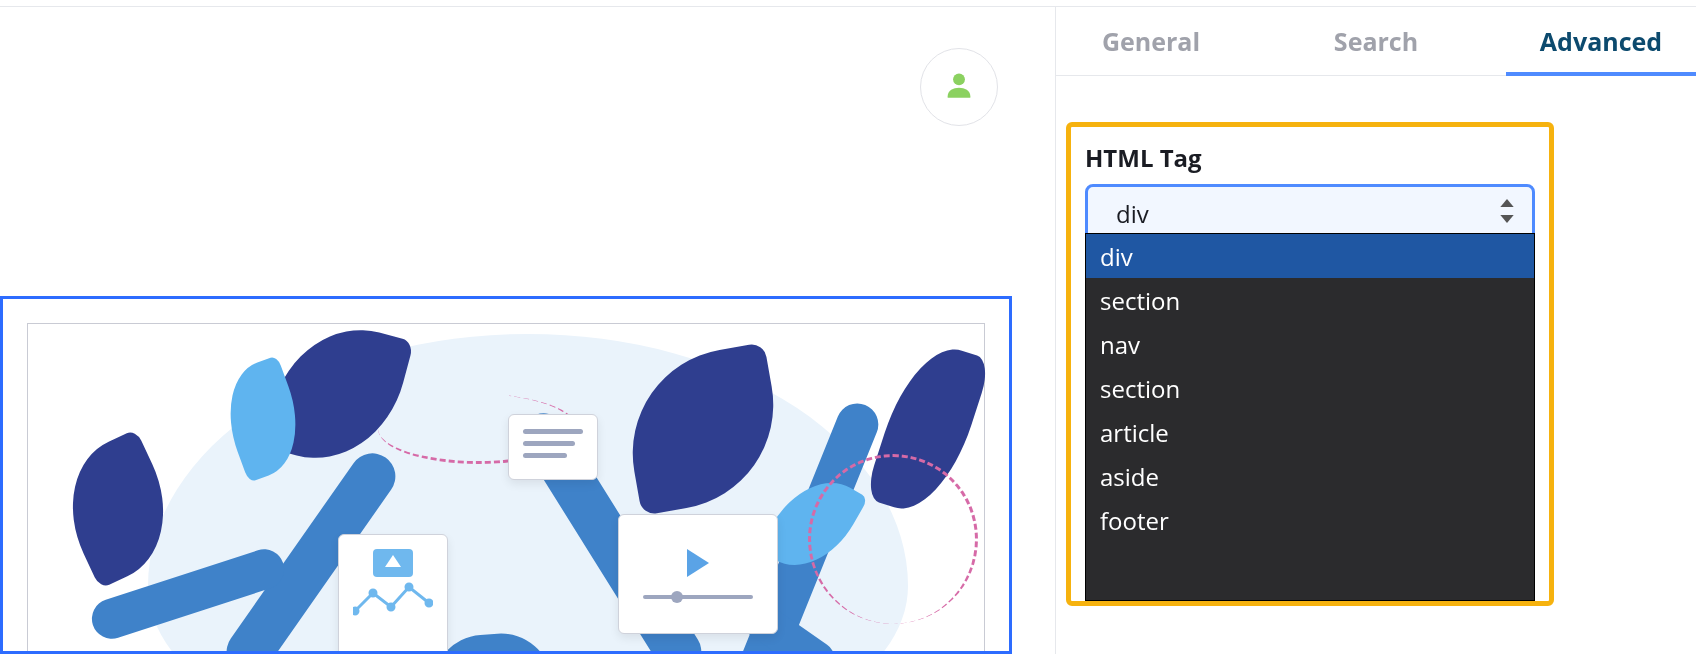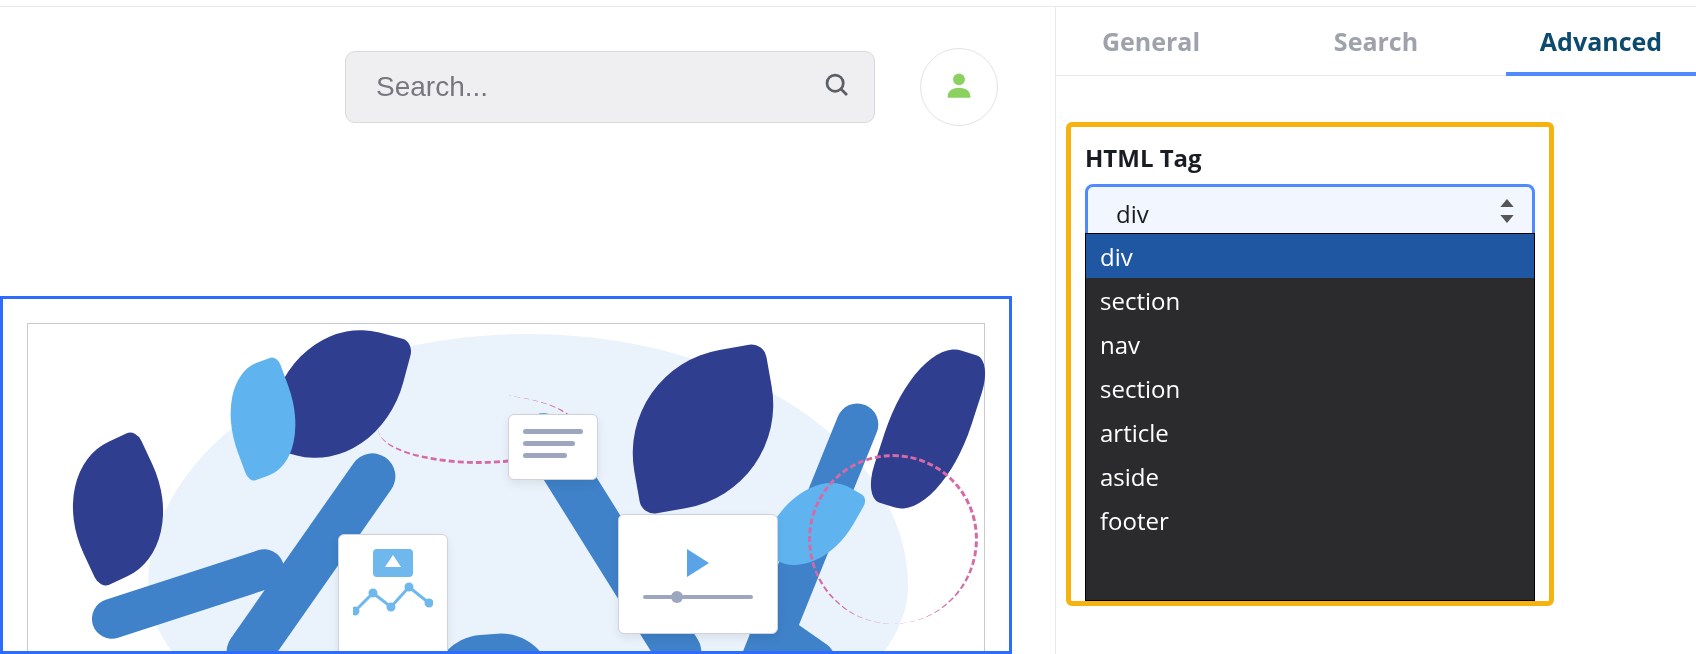--- a/index.html
+++ b/index.html
@@ -230,29 +230,20 @@
 
   
   .ic24 { width: 30px; height: 30px; }
 </style>
 </head>
 <body>
 
 <div class="top-line"></div>
 
 <div class="header">
-  <div class="search-wrap">
-    <input type="text" placeholder="Search..." style="">
-    <span class="search-icon">
-      <svg class="ic24" viewBox="0 0 24 24" fill="none" stroke="currentColor" stroke-width="2.2">
-        <circle cx="10.5" cy="10.5" r="6.5"></circle>
-        <line x1="20" y1="20" x2="15.2" y2="15.2"></line>
-      </svg>
-    </span>
-  </div>
   <div class="avatar">
     <span>
       <svg width="34" height="34" viewBox="0 0 24 24" fill="currentColor">
         <circle cx="12" cy="8" r="4.2"></circle>
         <path d="M4 20c0-4 4-6 8-6s8 2 8 6v1H4z"></path>
       </svg>
     </span>
   </div>
 </div>
 

